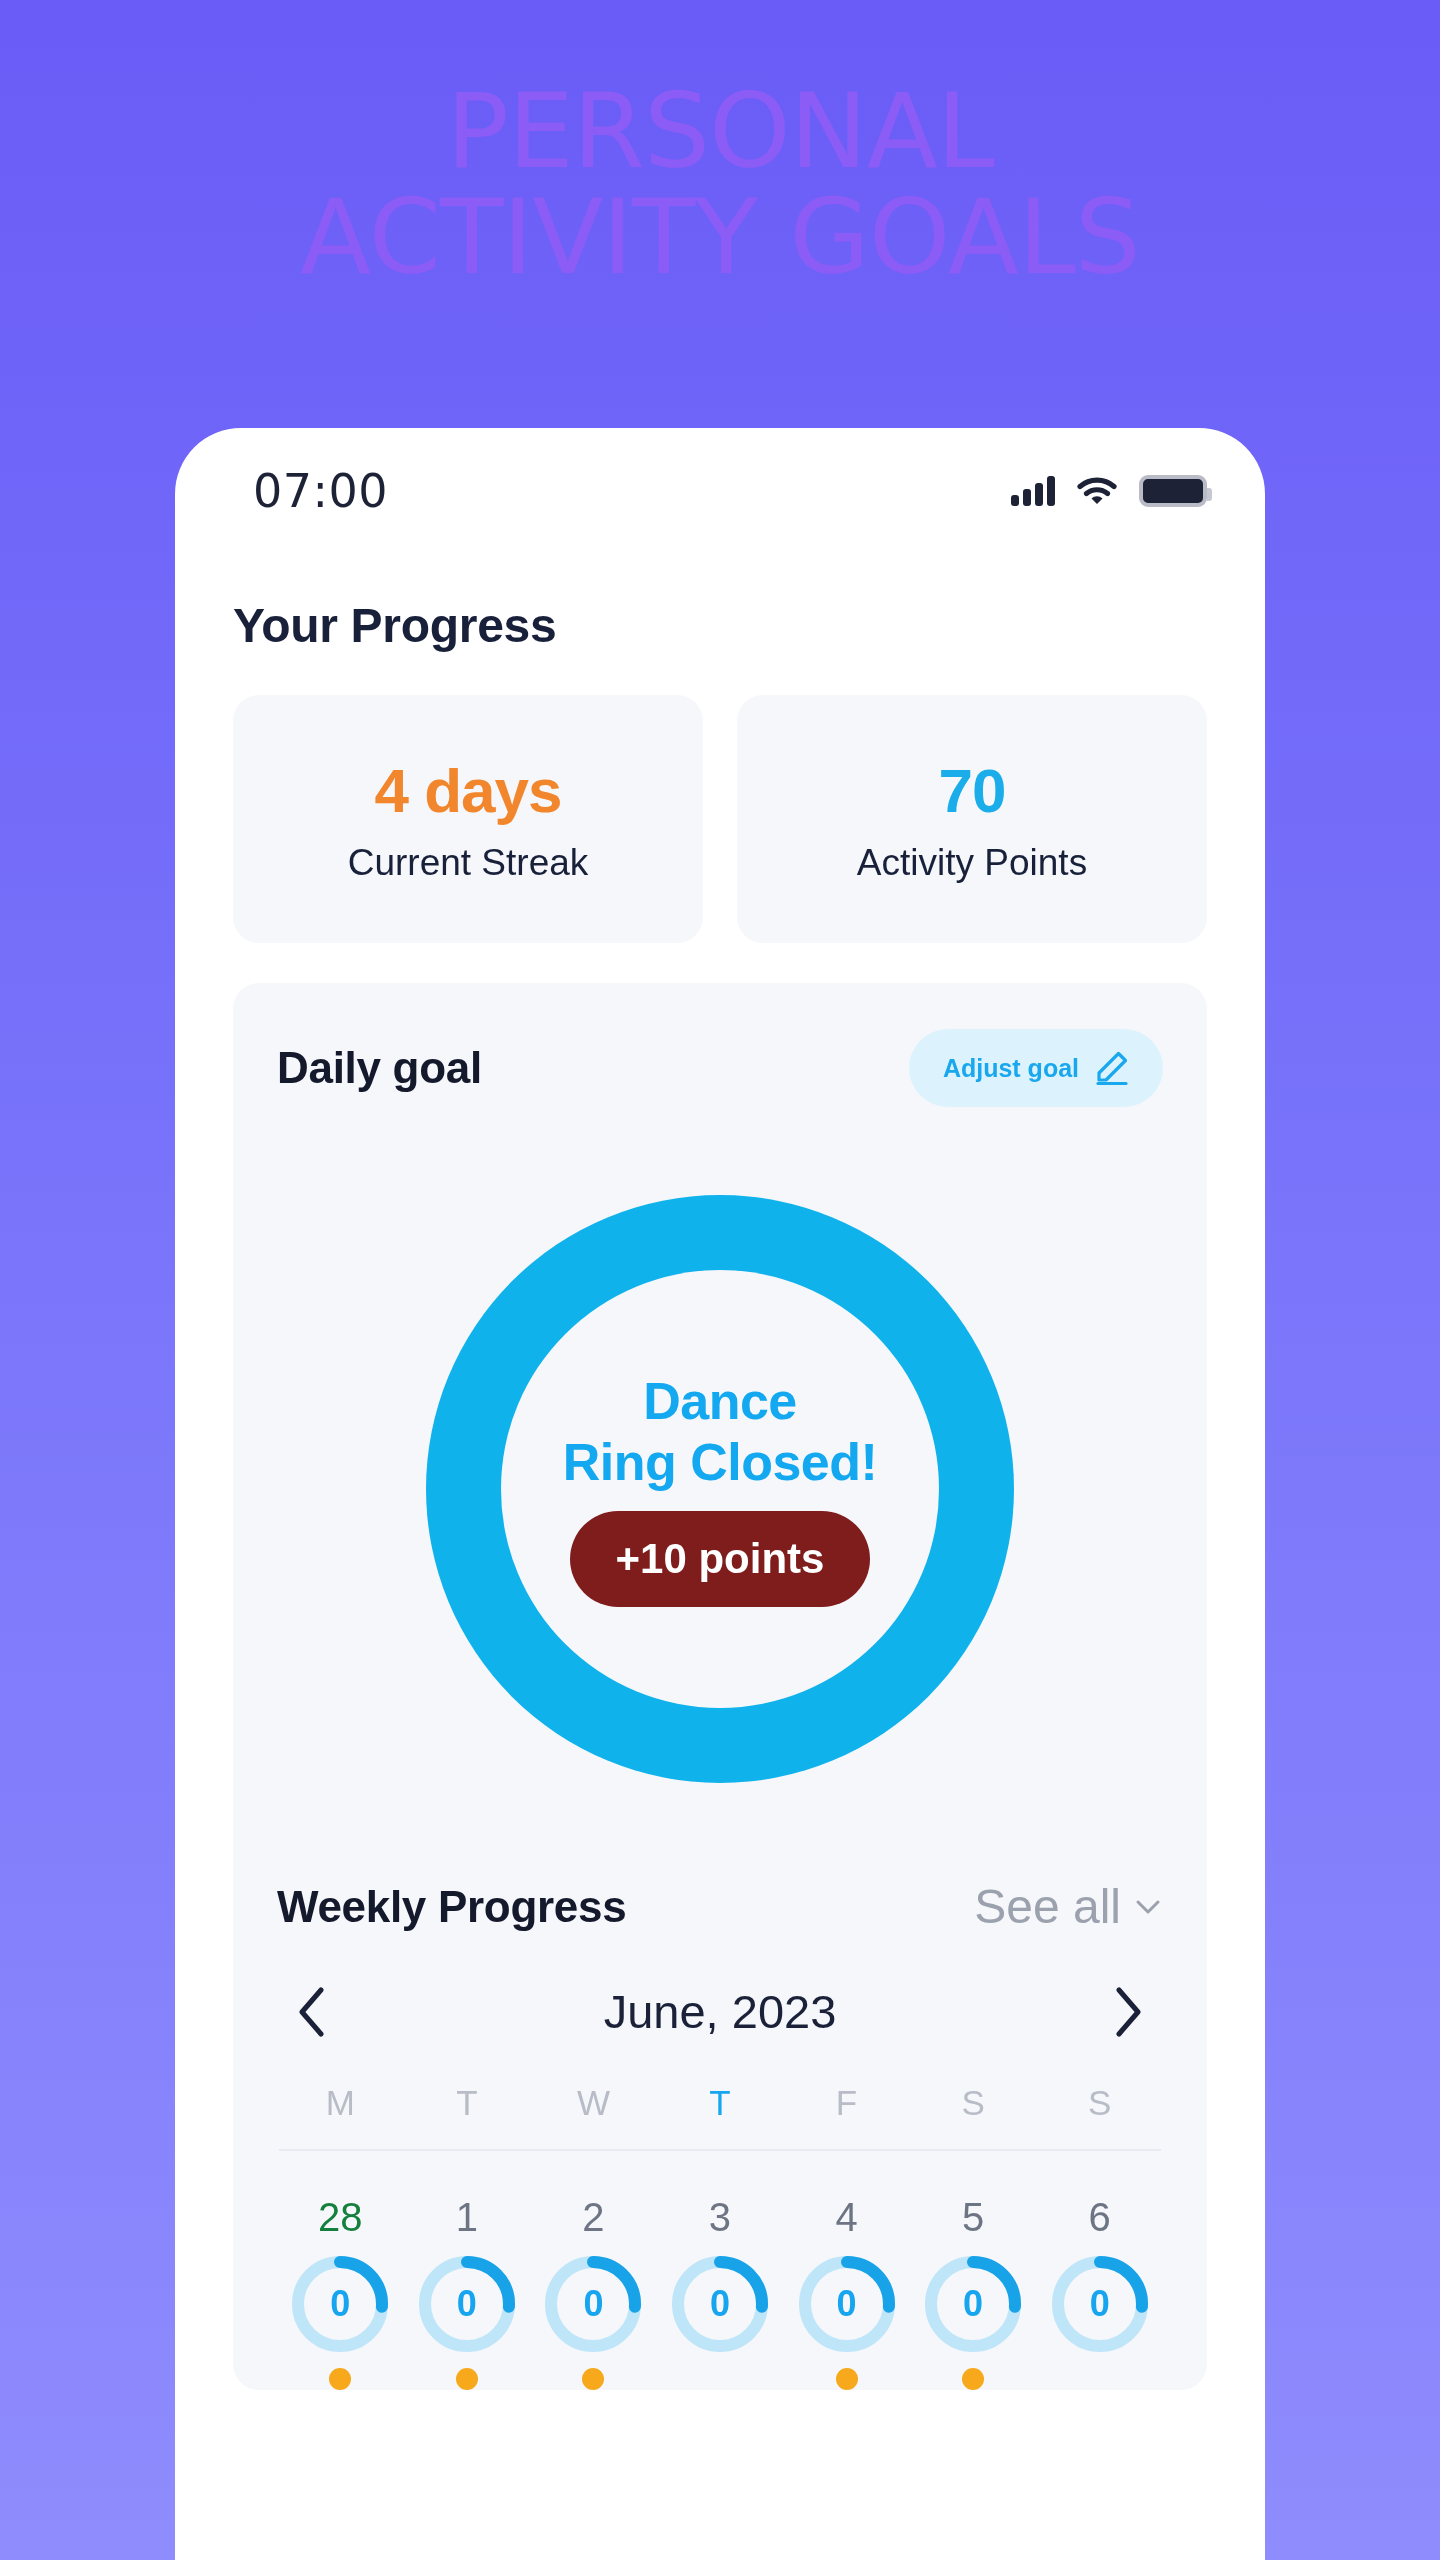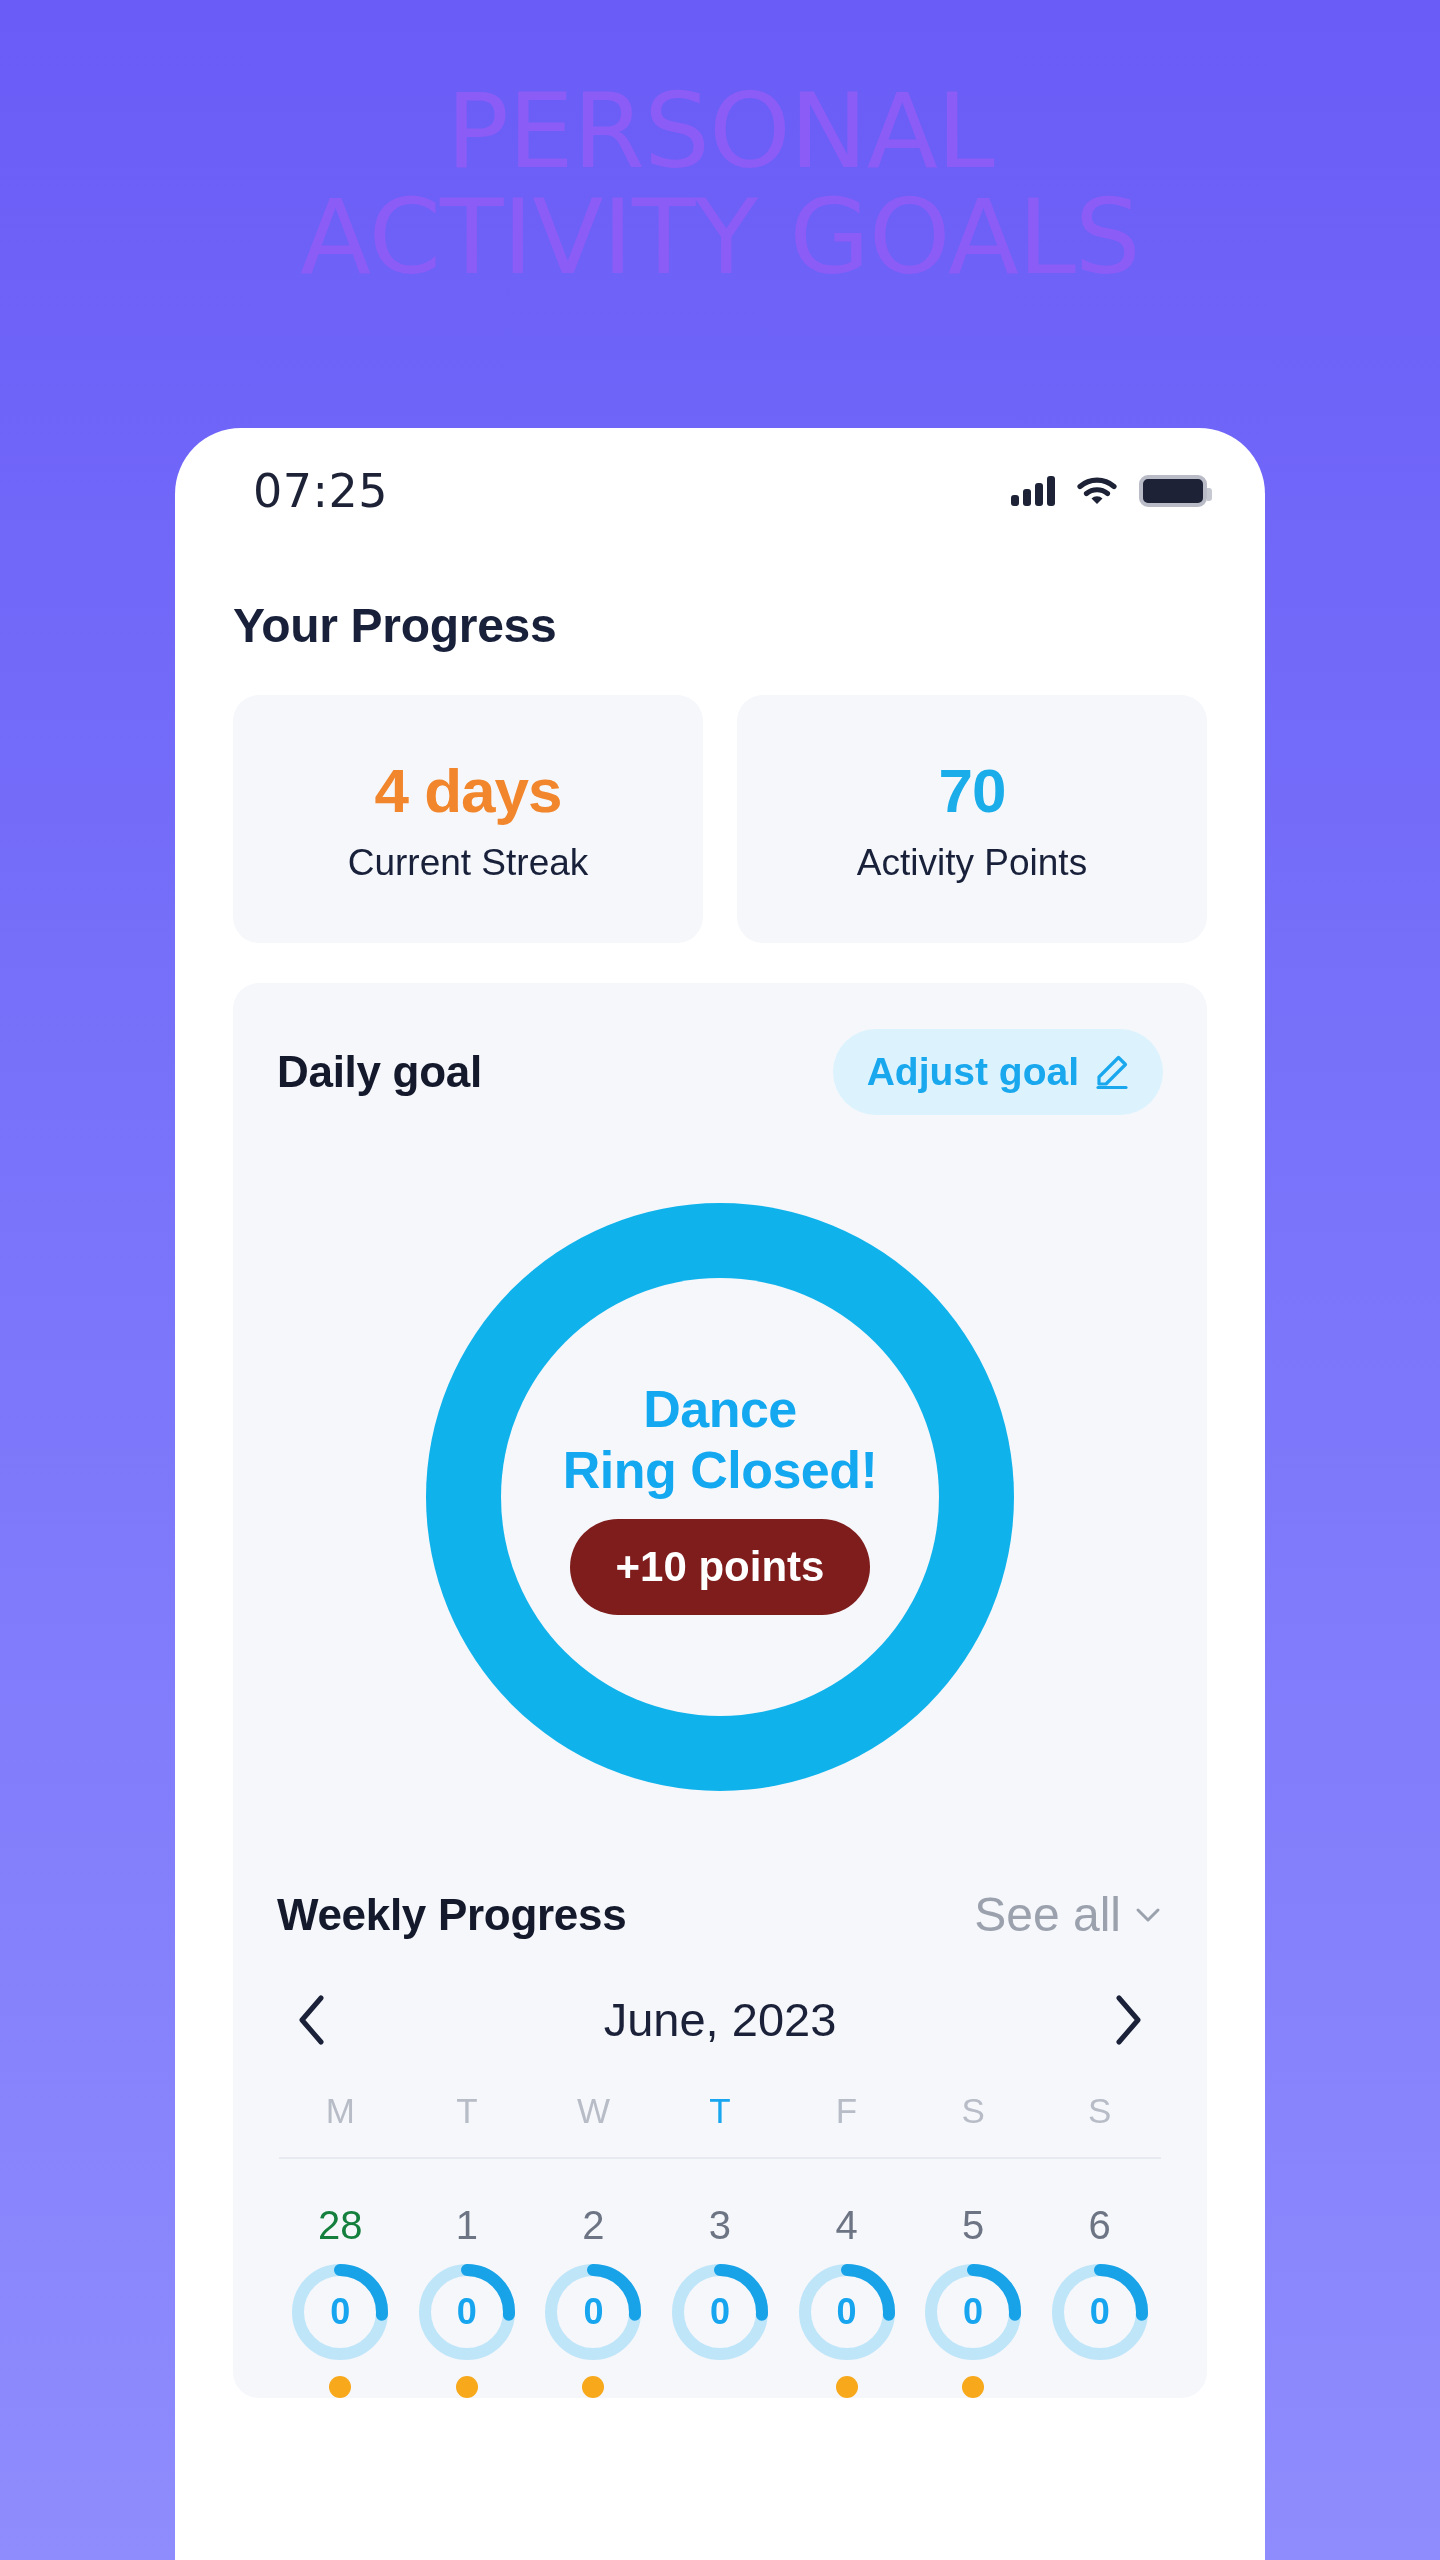--- a/index.html
+++ b/index.html
@@ -104,21 +104,21 @@
     margin-top:40px;
     padding:46px 44px 0 44px;
   }
   .goal-head { display:flex; align-items:center; justify-content:space-between; }
   .goal-title { font-size:44px; font-weight:700; color:#14192c; letter-spacing:-0.3px; }
   .adjust-pill {
     background:#dcf3fd;
     border-radius:60px;
     padding:21px 34px;
     display:flex; align-items:center; gap:14px;
-    font-size:39px; font-weight:700; color:#19a7ee;
+    font-size:25px; font-weight:700; color:#19a7ee;
     cursor:pointer;
   }
   .pencil { width:36px; height:36px; display:block; }
 
   
   .ring-wrap { display:flex; justify-content:center; margin-top:88px; }
   .ring {
     width:588px; height:588px; border-radius:50%;
     background:#0fb2eb;
     display:flex; align-items:center; justify-content:center;
@@ -192,21 +192,21 @@
 <div class="hero">
   <h1>
     <span>PERSONAL</span>
     <span class="line2">ACTIVITY GOALS</span>
   </h1>
 </div>
 
 <div class="phone">
 
   <div class="statusbar">
-    <div class="status-time">07:25</div>
+    <div class="status-time">07:00</div>
     <div class="status-icons">
       <span class="signal">
         <i></i>
           <i></i>
           <i></i>
           <i></i>
       </span>
       <svg width="40" height="30" viewBox="0 0 40 30">
         <path d="M3 10.5 A26 26 0 0 1 37 10.5" stroke="#1d2236" stroke-width="5.2" fill="none" stroke-linecap="round"></path>
         <path d="M9.5 17.5 A16.5 16.5 0 0 1 30.5 17.5" stroke="#1d2236" stroke-width="5.2" fill="none" stroke-linecap="round"></path>

